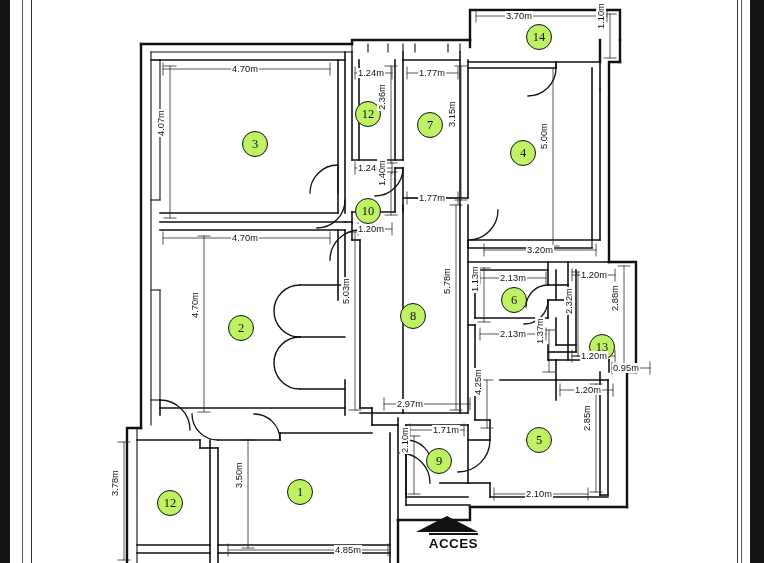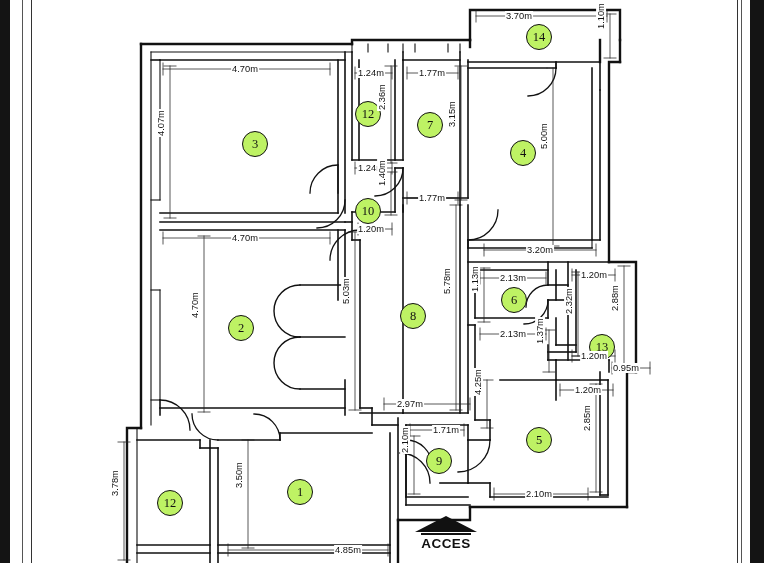--- a/index.html
+++ b/index.html
@@ -25,21 +25,21 @@
      font-family:Liberation Serif, serif;}
 
   
   .dim{position:absolute;font-size:9.3px;color:#111;background:#fff;
        padding:0 1px;white-space:nowrap;line-height:10px;
        font-family:"Liberation Sans", sans-serif;}
   .dim.vert{transform-origin:left top;}
 
   
   #acces-marker{position:absolute;left:414px;top:516px;width:64px;height:44px;
-     display:flex;flex-direction:column;align-items:center;}
+     display:flex;flex-direction:column;align-items:flex-end;}
   #acces-marker .tri{width:0;height:0;border-left:31px solid transparent;
      border-right:31px solid transparent;border-bottom:16px solid #111;}
   #acces-label{font-size:13.5px;font-weight:bold;letter-spacing:.4px;color:#111;
      border-top:2px solid #111;padding-top:1px;margin-top:1px;
      font-family:"Liberation Sans", sans-serif;}
 </style>
 </head>
 <body>
 
 <div id="plan-root">

